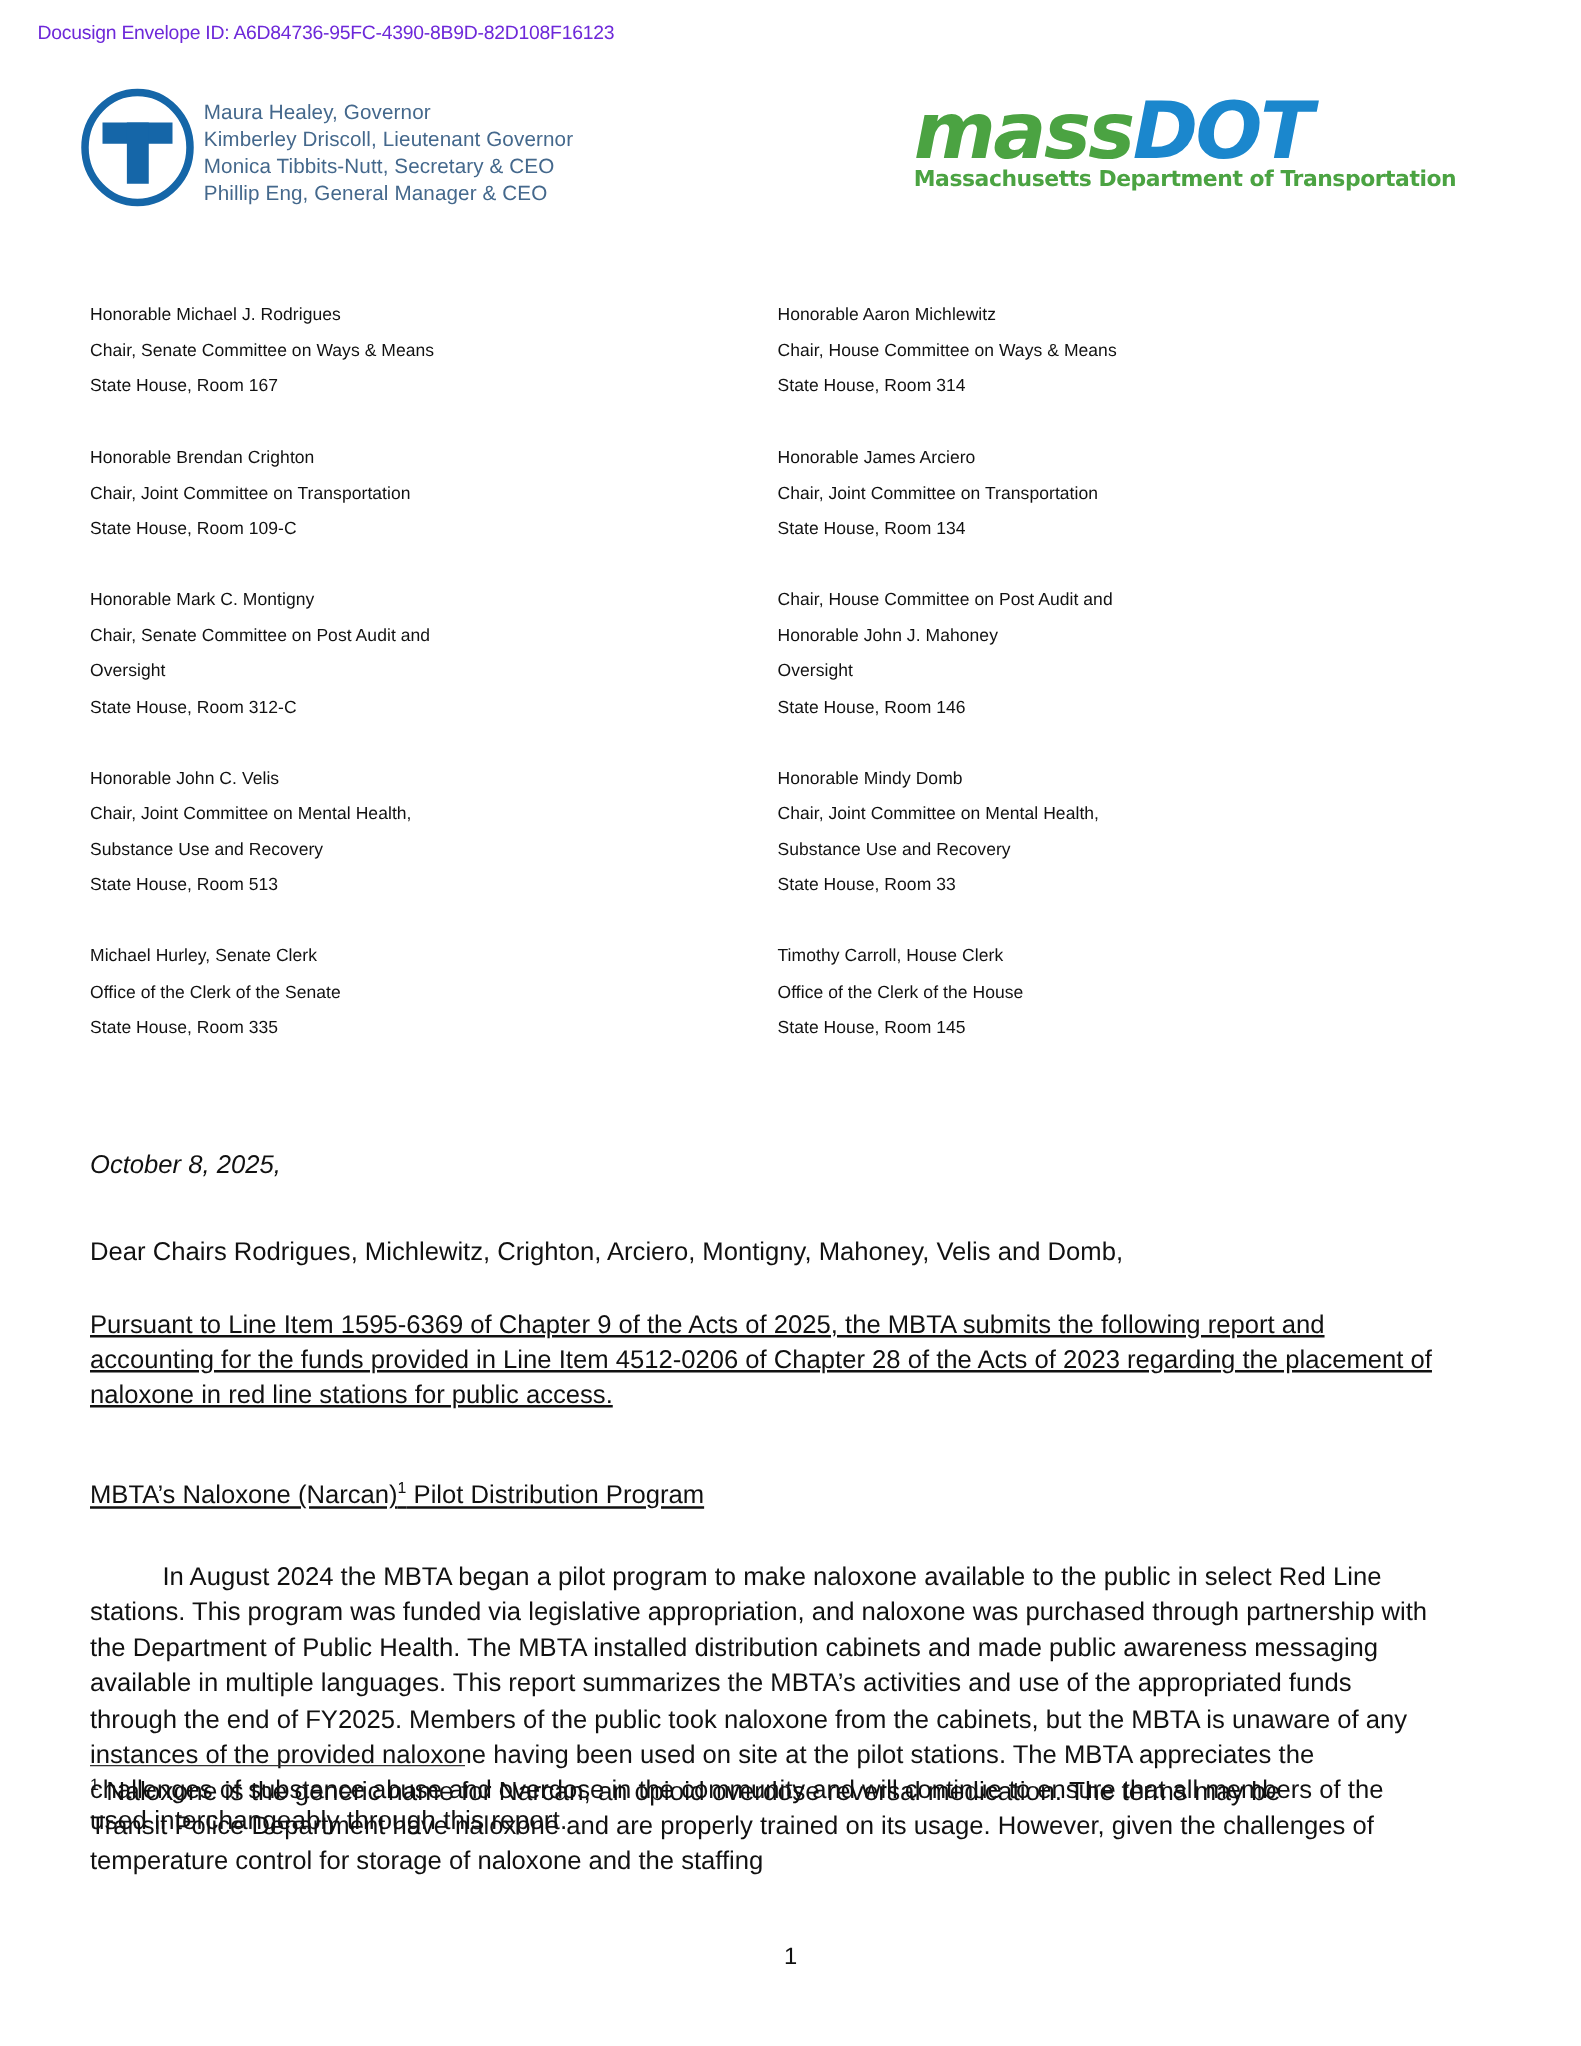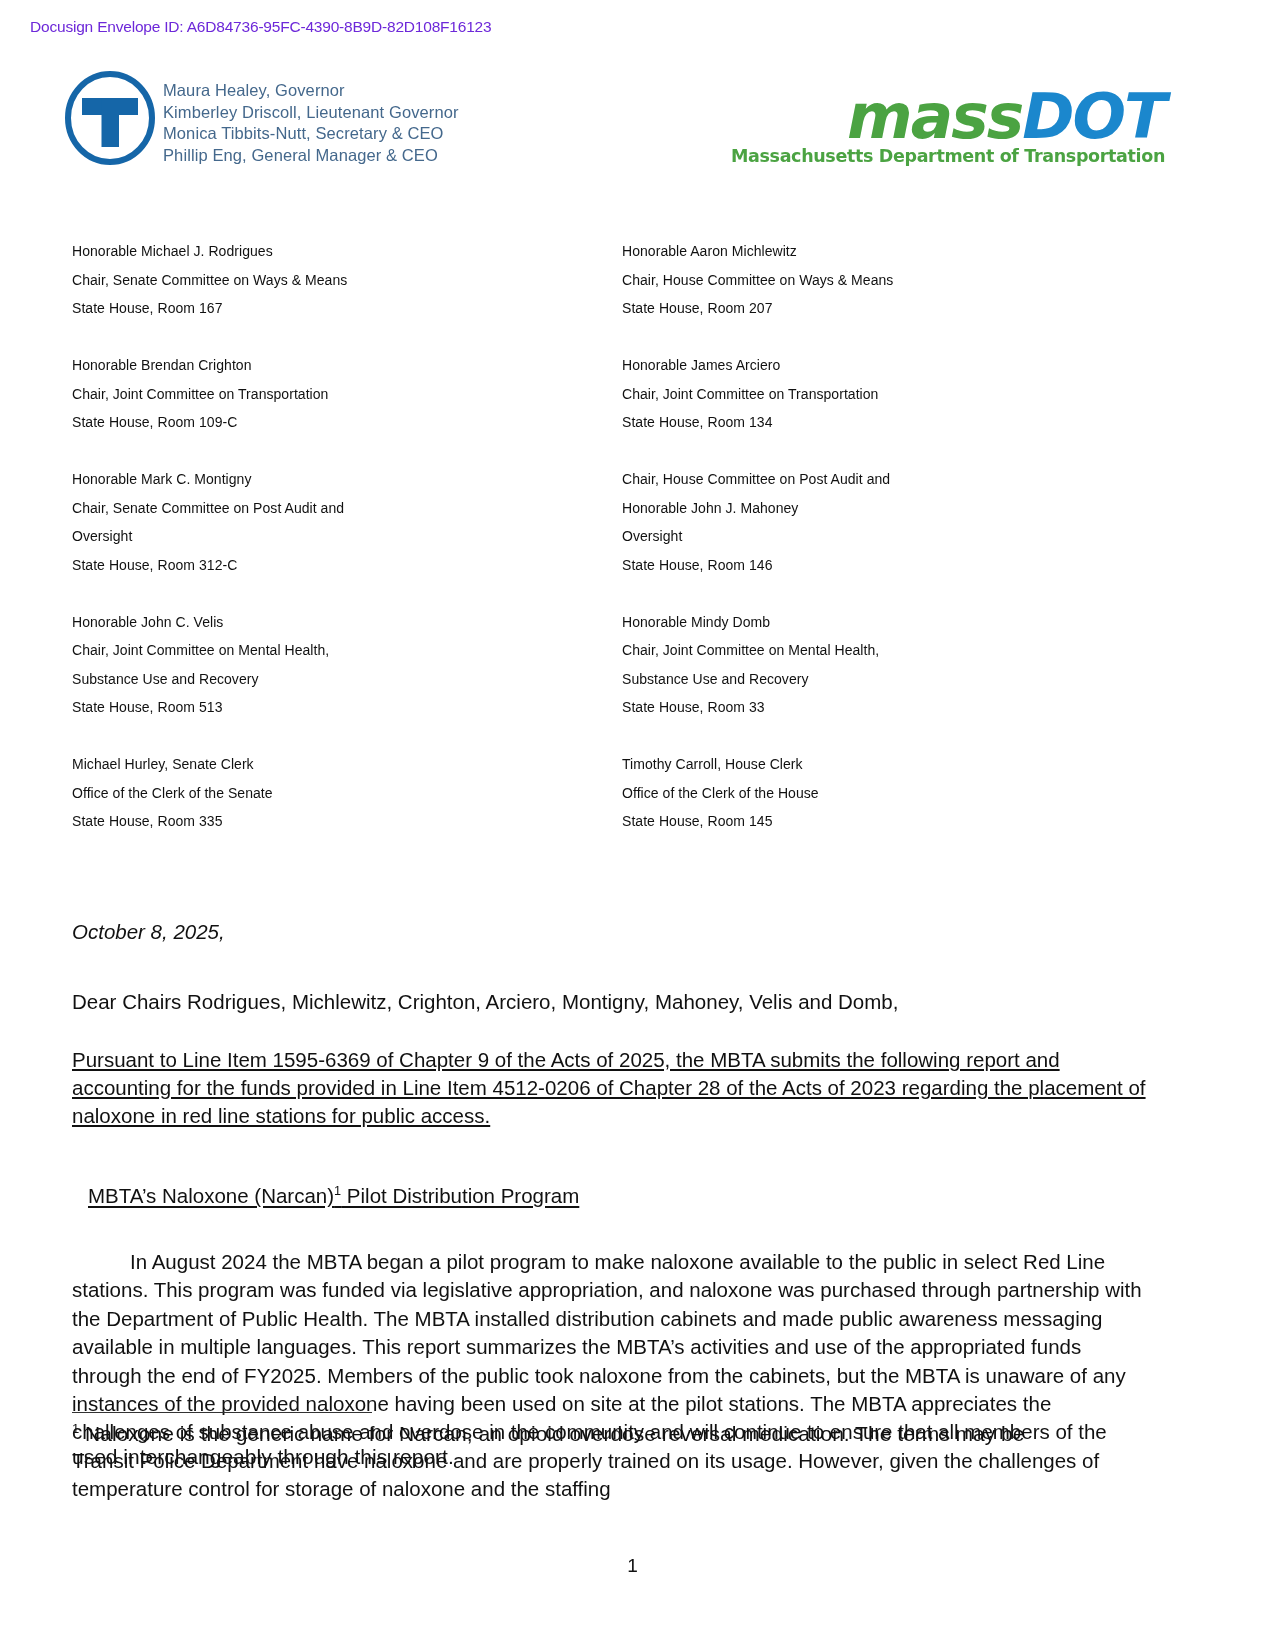--- a/index.html
+++ b/index.html
@@ -58,22 +58,22 @@
     line-height: 21.5px;
     color: #44688c;
     letter-spacing: 0.1px;
     white-space: nowrap;
   }
   .officials div { display: block; }
 
   .massdot-wrap {
     position: absolute;
     right: 128px;
-    top: 16px;
-    text-align: right;
+    top: 4px;
+    text-align: left;
   }
   .massdot-word {
     font-family: "DejaVu Sans", sans-serif;
     font-style: italic;
     font-weight: bold;
     font-size: 63px;
     line-height: 62px;
     letter-spacing: -2px;
     white-space: nowrap;
   }
@@ -126,21 +126,21 @@
     margin: 0 0 0 0;
     text-align: left;
     text-decoration: underline;
   }
   .section-heading {
     margin: 26px 0 18px 0;
     text-decoration: underline;
     text-underline-offset: 3px;
     display: inline-block;
   }
-  .heading-wrap { margin: 26px 0 20px 16px; }
+  .heading-wrap { margin: 26px 0 20px 0; }
   .body-para {
     margin: 0;
     line-height: 28.4px;
     text-align: left;
   }
   .indent { display: inline-block; width: 58px; }
   sup {
     font-size: 0.62em;
     vertical-align: super;
     line-height: 0;
@@ -210,21 +210,21 @@
 
     <div class="addr-row">
       <div class="addr-col">
         <span class="line">Honorable Michael J. Rodrigues</span>
         <span class="line">Chair, Senate Committee on Ways &amp; Means</span>
         <span class="line">State House, Room 167</span>
       </div>
       <div class="addr-col">
         <span class="line">Honorable Aaron Michlewitz</span>
         <span class="line">Chair, House Committee on Ways &amp; Means</span>
-        <span class="line">State House, Room 207</span>
+        <span class="line">State House, Room 314</span>
       </div>
     </div>
 
     <div class="addr-row">
       <div class="addr-col">
         <span class="line">Honorable Brendan Crighton</span>
         <span class="line">Chair, Joint Committee on Transportation</span>
         <span class="line">State House, Room 109-C</span>
       </div>
       <div class="addr-col">

